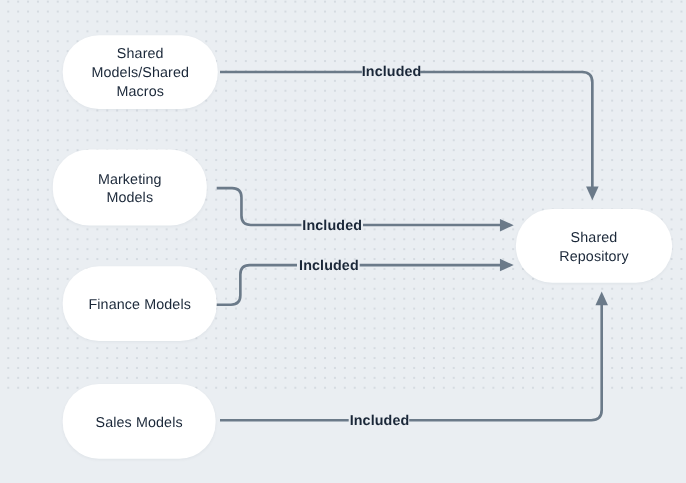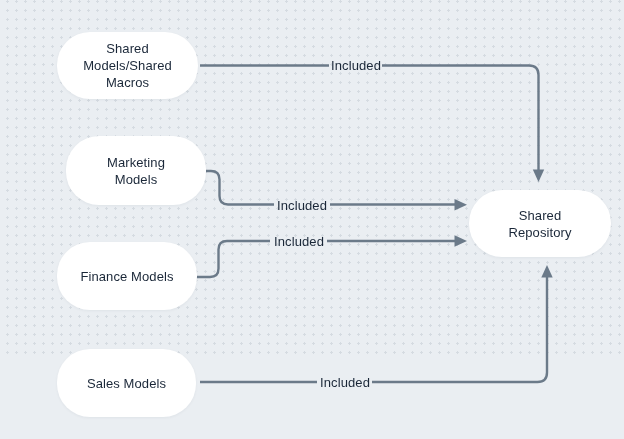--- a/index.html
+++ b/index.html
@@ -46,30 +46,30 @@
     text-align:center;
     color:var(--text);
     font-size:13px;
     font-weight:500;
     line-height:17px;
     letter-spacing:.1px;
     padding:0 18px;
     box-shadow:0 1px 3px rgba(22,39,58,0.05);
   }
   .node-shared-models   {left:57px; top:32px;  width:141px;height:67px;}
-  .node-marketing       {left:66px; top:136px; width:140px;height:69px;}
+  .node-marketing       {left:48px; top:136px; width:140px;height:69px;}
   .node-finance         {left:57px; top:242px; width:140px;height:68px;}
   .node-sales           {left:57px; top:349px; width:139px;height:68px;}
   .node-shared-repo     {left:469px;top:190px; width:142px;height:67px;}
   .edge-label{
     position:absolute;
     transform:translate(-50%,-50%);
     color:var(--text);
     font-size:13px;
-    font-weight:400;
+    font-weight:700;
     letter-spacing:.1px;
     white-space:nowrap;
   }
   .edge-label-top     {left:356px;top:65px;}
   .edge-label-marketing{left:302px;top:205px;}
   .edge-label-finance {left:299px;top:241px;}
   .edge-label-sales   {left:345px;top:382px;}
 </style>
 </head>
 <body>

